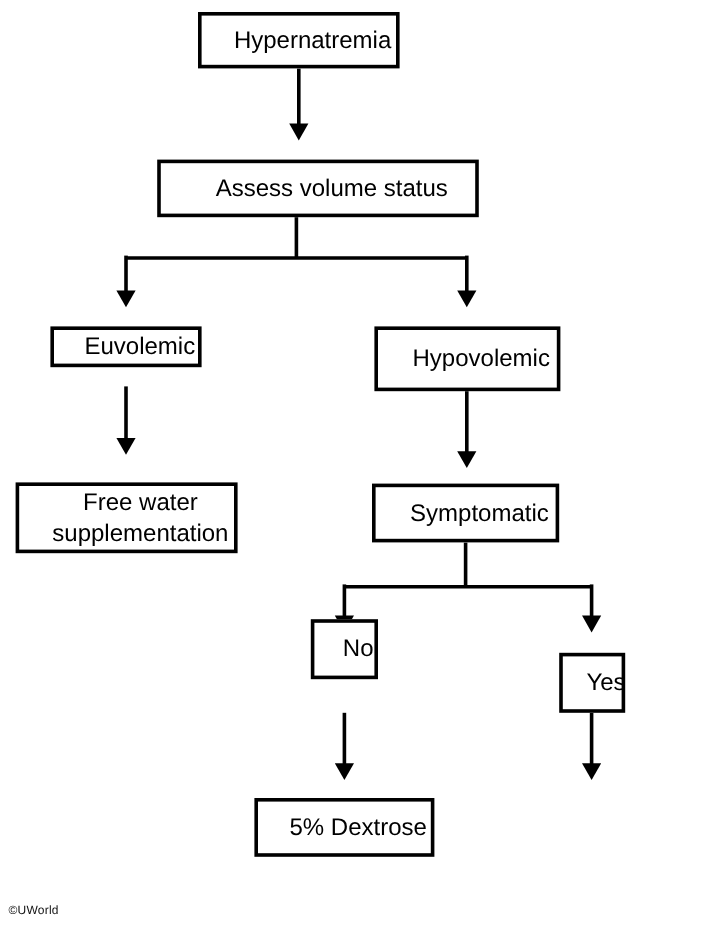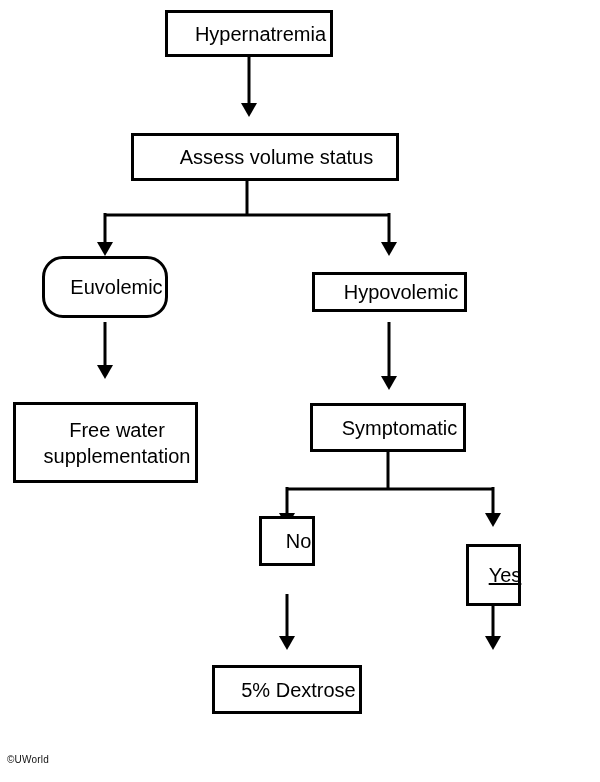--- a/index.html
+++ b/index.html
@@ -32,26 +32,26 @@
     align-items: center;
     justify-content: center;
     text-align: center;
     font-size: 20px;
     line-height: 1.3;
     white-space: pre-line;
     padding-left: 23px;
   }
   #node-hypernatremia { left: 165px; top: 10px;  width: 168px; height: 47px; }
   #node-assess        { left: 131px; top: 133px; width: 268px; height: 48px; }
-  #node-euvolemic     { left: 42px;  top: 256px; width: 126px; height: 62px; border-radius: 21px; }
-  #node-hypovolemic   { left: 312px; top: 272px; width: 155px; height: 40px; }
-  #node-freewater     { left: 13px;  top: 402px; width: 185px; height: 81px; }
+  #node-euvolemic     { left: 42px;  top: 272px; width: 126px; height: 34px; }
+  #node-hypovolemic   { left: 312px; top: 272px; width: 155px; height: 54px; }
+  #node-freewater     { left: 13px;  top: 402px; width: 185px; height: 59px; }
   #node-symptomatic   { left: 310px; top: 403px; width: 156px; height: 49px; }
   #node-no            { left: 259px; top: 516px; width: 56px;  height: 50px; }
-  #node-yes           { left: 466px; top: 544px; width: 55px;  height: 62px; text-decoration: underline; }
+  #node-yes           { left: 466px; top: 544px; width: 55px;  height: 50px; }
   #node-dextrose      { left: 212px; top: 665px; width: 150px; height: 49px; }
   #node-saline        { left: 397px; top: 664px; width: 192px; height: 102px; }
   #credit {
     position: absolute;
     left: 7px;
     top: 754px;
     font-size: 10px;
     letter-spacing: 0.2px;
     color: #111111;
   }

